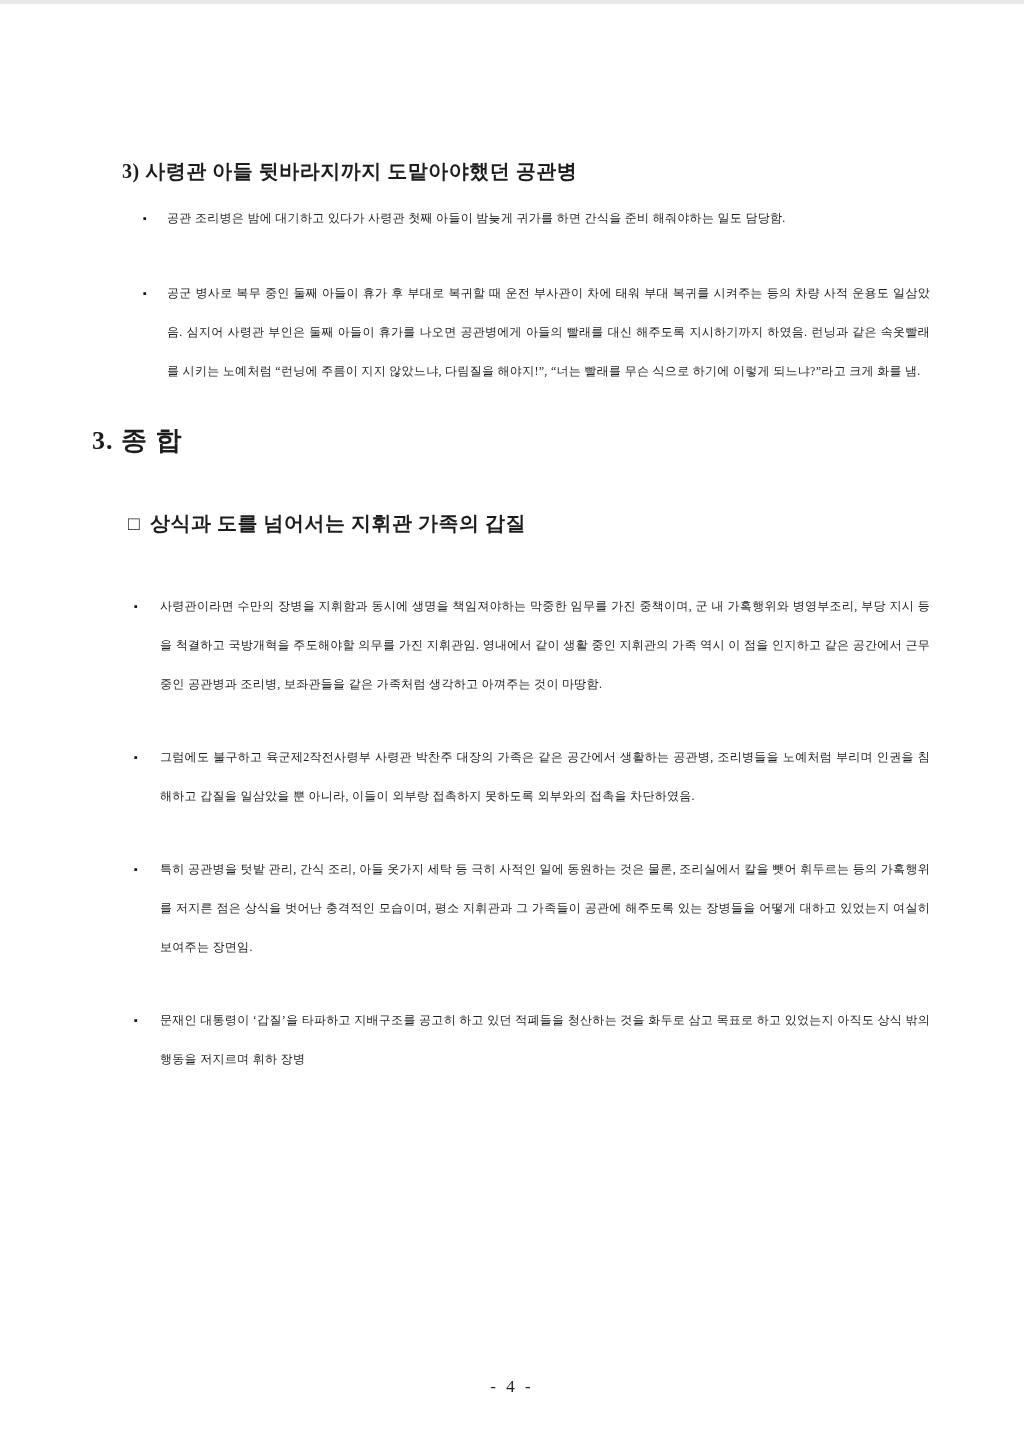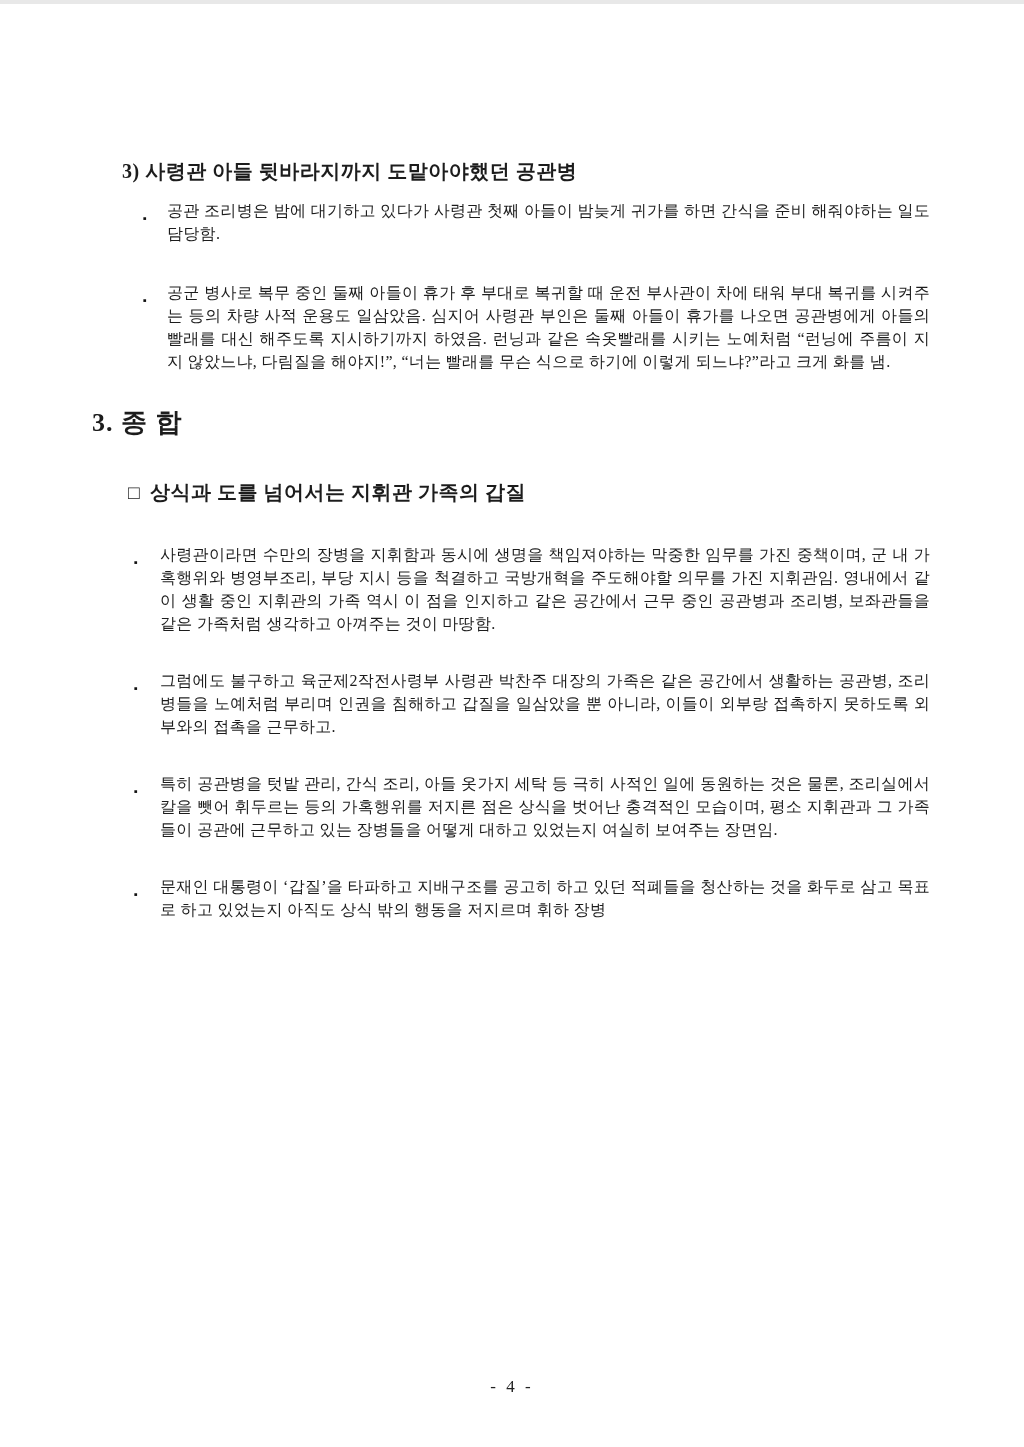--- a/index.html
+++ b/index.html
@@ -28,41 +28,41 @@
   .marker {
     flex: 0 0 24px;
     font-size: 11px;
     line-height: 39px;
     color: #111;
   }
   .sec2 .marker { flex-basis: 26px; }
   .btext {
     margin: 0;
     flex: 1;
-    font-size: 16px;
-    line-height: 23px;
+    font-size: 12px;
+    line-height: 39px;
     text-align: justify;
     letter-spacing: 0.3px;
   }
   .mt-first { margin-top: 8px; }
   .mt-para  { margin-top: 36px; }
   .mt-para2 { margin-top: 34px; }
   .h-main {
     margin: 30px 0 0 92px;
     font-size: 26px;
     font-weight: bold;
     line-height: 39px;
     letter-spacing: 1px;
     white-space: nowrap;
   }
   .box-line {
     margin: 36px 0 0 128px;
     font-size: 20px;
     font-weight: bold;
-    line-height: 28px;
+    line-height: 54px;
     letter-spacing: 0.5px;
     white-space: nowrap;
   }
   .box-glyph {
     display: inline-block;
     margin-right: 10px;
     font-weight: normal;
     font-size: 19px;
   }
   .footer {
@@ -100,26 +100,26 @@
     <span class="box-glyph">□</span><span>상식과 도를 넘어서는 지휘관 가족의 갑질</span>
   </div>
 
   <div class="bullet sec2 mt-para">
     <span class="marker">▪</span>
     <p class="btext">사령관이라면 수만의 장병을 지휘함과 동시에 생명을 책임져야하는 막중한 임무를 가진 중책이며, 군 내 가혹행위와 병영부조리, 부당 지시 등을 척결하고 국방개혁을 주도해야할 의무를 가진 지휘관임. 영내에서 같이 생활 중인 지휘관의 가족 역시 이 점을 인지하고 같은 공간에서 근무 중인 공관병과 조리병, 보좌관들을 같은 가족처럼 생각하고 아껴주는 것이 마땅함.</p>
   </div>
 
   <div class="bullet sec2 mt-para2">
     <span class="marker">▪</span>
-    <p class="btext">그럼에도 불구하고 육군제2작전사령부 사령관 박찬주 대장의 가족은 같은 공간에서 생활하는 공관병, 조리병들을 노예처럼 부리며 인권을 침해하고 갑질을 일삼았을 뿐 아니라, 이들이 외부랑 접촉하지 못하도록 외부와의 접촉을 근무하고.</p>
+    <p class="btext">그럼에도 불구하고 육군제2작전사령부 사령관 박찬주 대장의 가족은 같은 공간에서 생활하는 공관병, 조리병들을 노예처럼 부리며 인권을 침해하고 갑질을 일삼았을 뿐 아니라, 이들이 외부랑 접촉하지 못하도록 외부와의 접촉을 차단하였음.</p>
   </div>
 
   <div class="bullet sec2 mt-para2">
     <span class="marker">▪</span>
-    <p class="btext">특히 공관병을 텃밭 관리, 간식 조리, 아들 옷가지 세탁 등 극히 사적인 일에 동원하는 것은 물론, 조리실에서 칼을 뺏어 휘두르는 등의 가혹행위를 저지른 점은 상식을 벗어난 충격적인 모습이며, 평소 지휘관과 그 가족들이 공관에 근무하고 있는 장병들을 어떻게 대하고 있었는지 여실히 보여주는 장면임.</p>
+    <p class="btext">특히 공관병을 텃밭 관리, 간식 조리, 아들 옷가지 세탁 등 극히 사적인 일에 동원하는 것은 물론, 조리실에서 칼을 뺏어 휘두르는 등의 가혹행위를 저지른 점은 상식을 벗어난 충격적인 모습이며, 평소 지휘관과 그 가족들이 공관에 해주도록 있는 장병들을 어떻게 대하고 있었는지 여실히 보여주는 장면임.</p>
   </div>
 
   <div class="bullet sec2 mt-para2">
     <span class="marker">▪</span>
     <p class="btext">문재인 대통령이 ‘갑질’을 타파하고 지배구조를 공고히 하고 있던 적폐들을 청산하는 것을 화두로 삼고 목표로 하고 있었는지 아직도 상식 밖의 행동을 저지르며 휘하 장병</p>
   </div>
 
   <div class="footer">- 4 -</div>
 
 </div>

